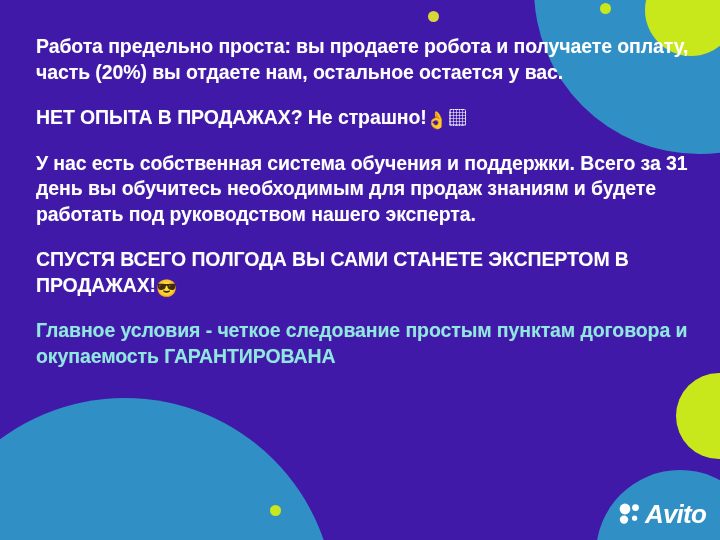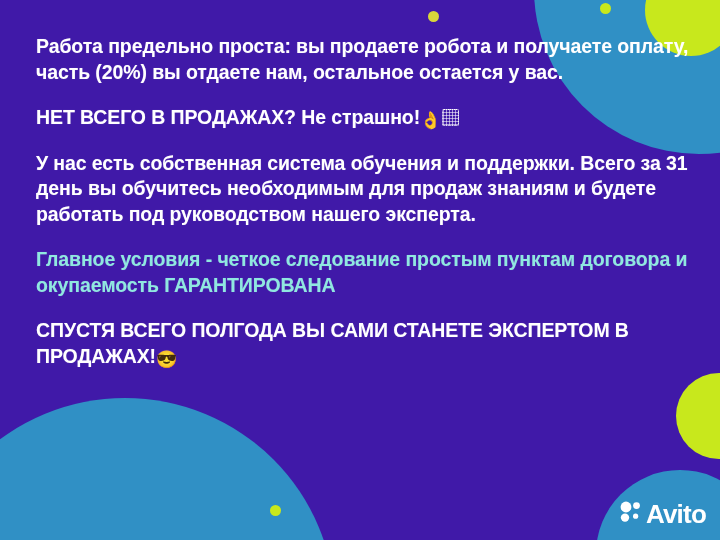--- a/index.html
+++ b/index.html
@@ -103,22 +103,24 @@
       repeating-linear-gradient(0deg,  rgba(255,255,255,.55) 0 1px, transparent 1px 3px),
       repeating-linear-gradient(90deg, rgba(255,255,255,.55) 0 1px, transparent 1px 3px);
   }
 
   
   #avito-logo {
     position: absolute;
     right: 14px;
     bottom: 13px;
     display: flex;
+    align-items: center;
     gap: 4px;
     z-index: 10;
+    font-style: italic;
   }
   #avito-logo .mark { display: block; }
   #avito-logo .wordmark {
     color: #FFFFFF;
     font-size: 26px;
     font-weight: bold;
     letter-spacing: -0.8px;
     line-height: 1;
   }
 </style>
@@ -136,33 +138,33 @@
   <div class="shape" id="dot-b"></div>
   <div class="shape" id="dot-c"></div>
 
   <div id="copy">
 
     <p class="para">
       <span>Работа предельно проста: вы продаете робота и получаете оплату, часть (20%) вы отдаете нам, остальное остается у вас.</span>
     </p>
 
     <p class="para">
-      <span>НЕТ ВСЕГО В ПРОДАЖАХ? Не страшно!</span><span class="emoji">👌</span><span class="tofu"></span>
+      <span>НЕТ ОПЫТА В ПРОДАЖАХ? Не страшно!</span><span class="emoji">👌</span><span class="tofu"></span>
     </p>
 
     <p class="para">
       <span>У нас есть собственная система обучения и поддержки. Всего за 31 день вы обучитесь необходимым для продаж знаниям и будете работать под руководством нашего эксперта.</span>
     </p>
 
+    <p class="para">
+      <span>СПУСТЯ ВСЕГО ПОЛГОДА ВЫ САМИ СТАНЕТЕ ЭКСПЕРТОМ В ПРОДАЖАХ!</span><span class="emoji">😎</span>
+    </p>
+
     <p class="para accent">
       <span>Главное условия - четкое следование простым пунктам договора и окупаемость ГАРАНТИРОВАНА</span>
-    </p>
-
-    <p class="para">
-      <span>СПУСТЯ ВСЕГО ПОЛГОДА ВЫ САМИ СТАНЕТЕ ЭКСПЕРТОМ В ПРОДАЖАХ!</span><span class="emoji">😎</span>
     </p>
 
   </div>
 
   <div id="avito-logo">
     <svg class="mark" width="22" height="22" viewBox="0 0 22 22">
       <circle cx="6" cy="6" r="5.4" fill="#FFFFFF"></circle>
       <circle cx="16.5" cy="4.6" r="3.4" fill="#FFFFFF"></circle>
       <circle cx="5" cy="16.6" r="4.2" fill="#FFFFFF"></circle>
       <circle cx="15.6" cy="15.2" r="2.6" fill="#FFFFFF"></circle>

